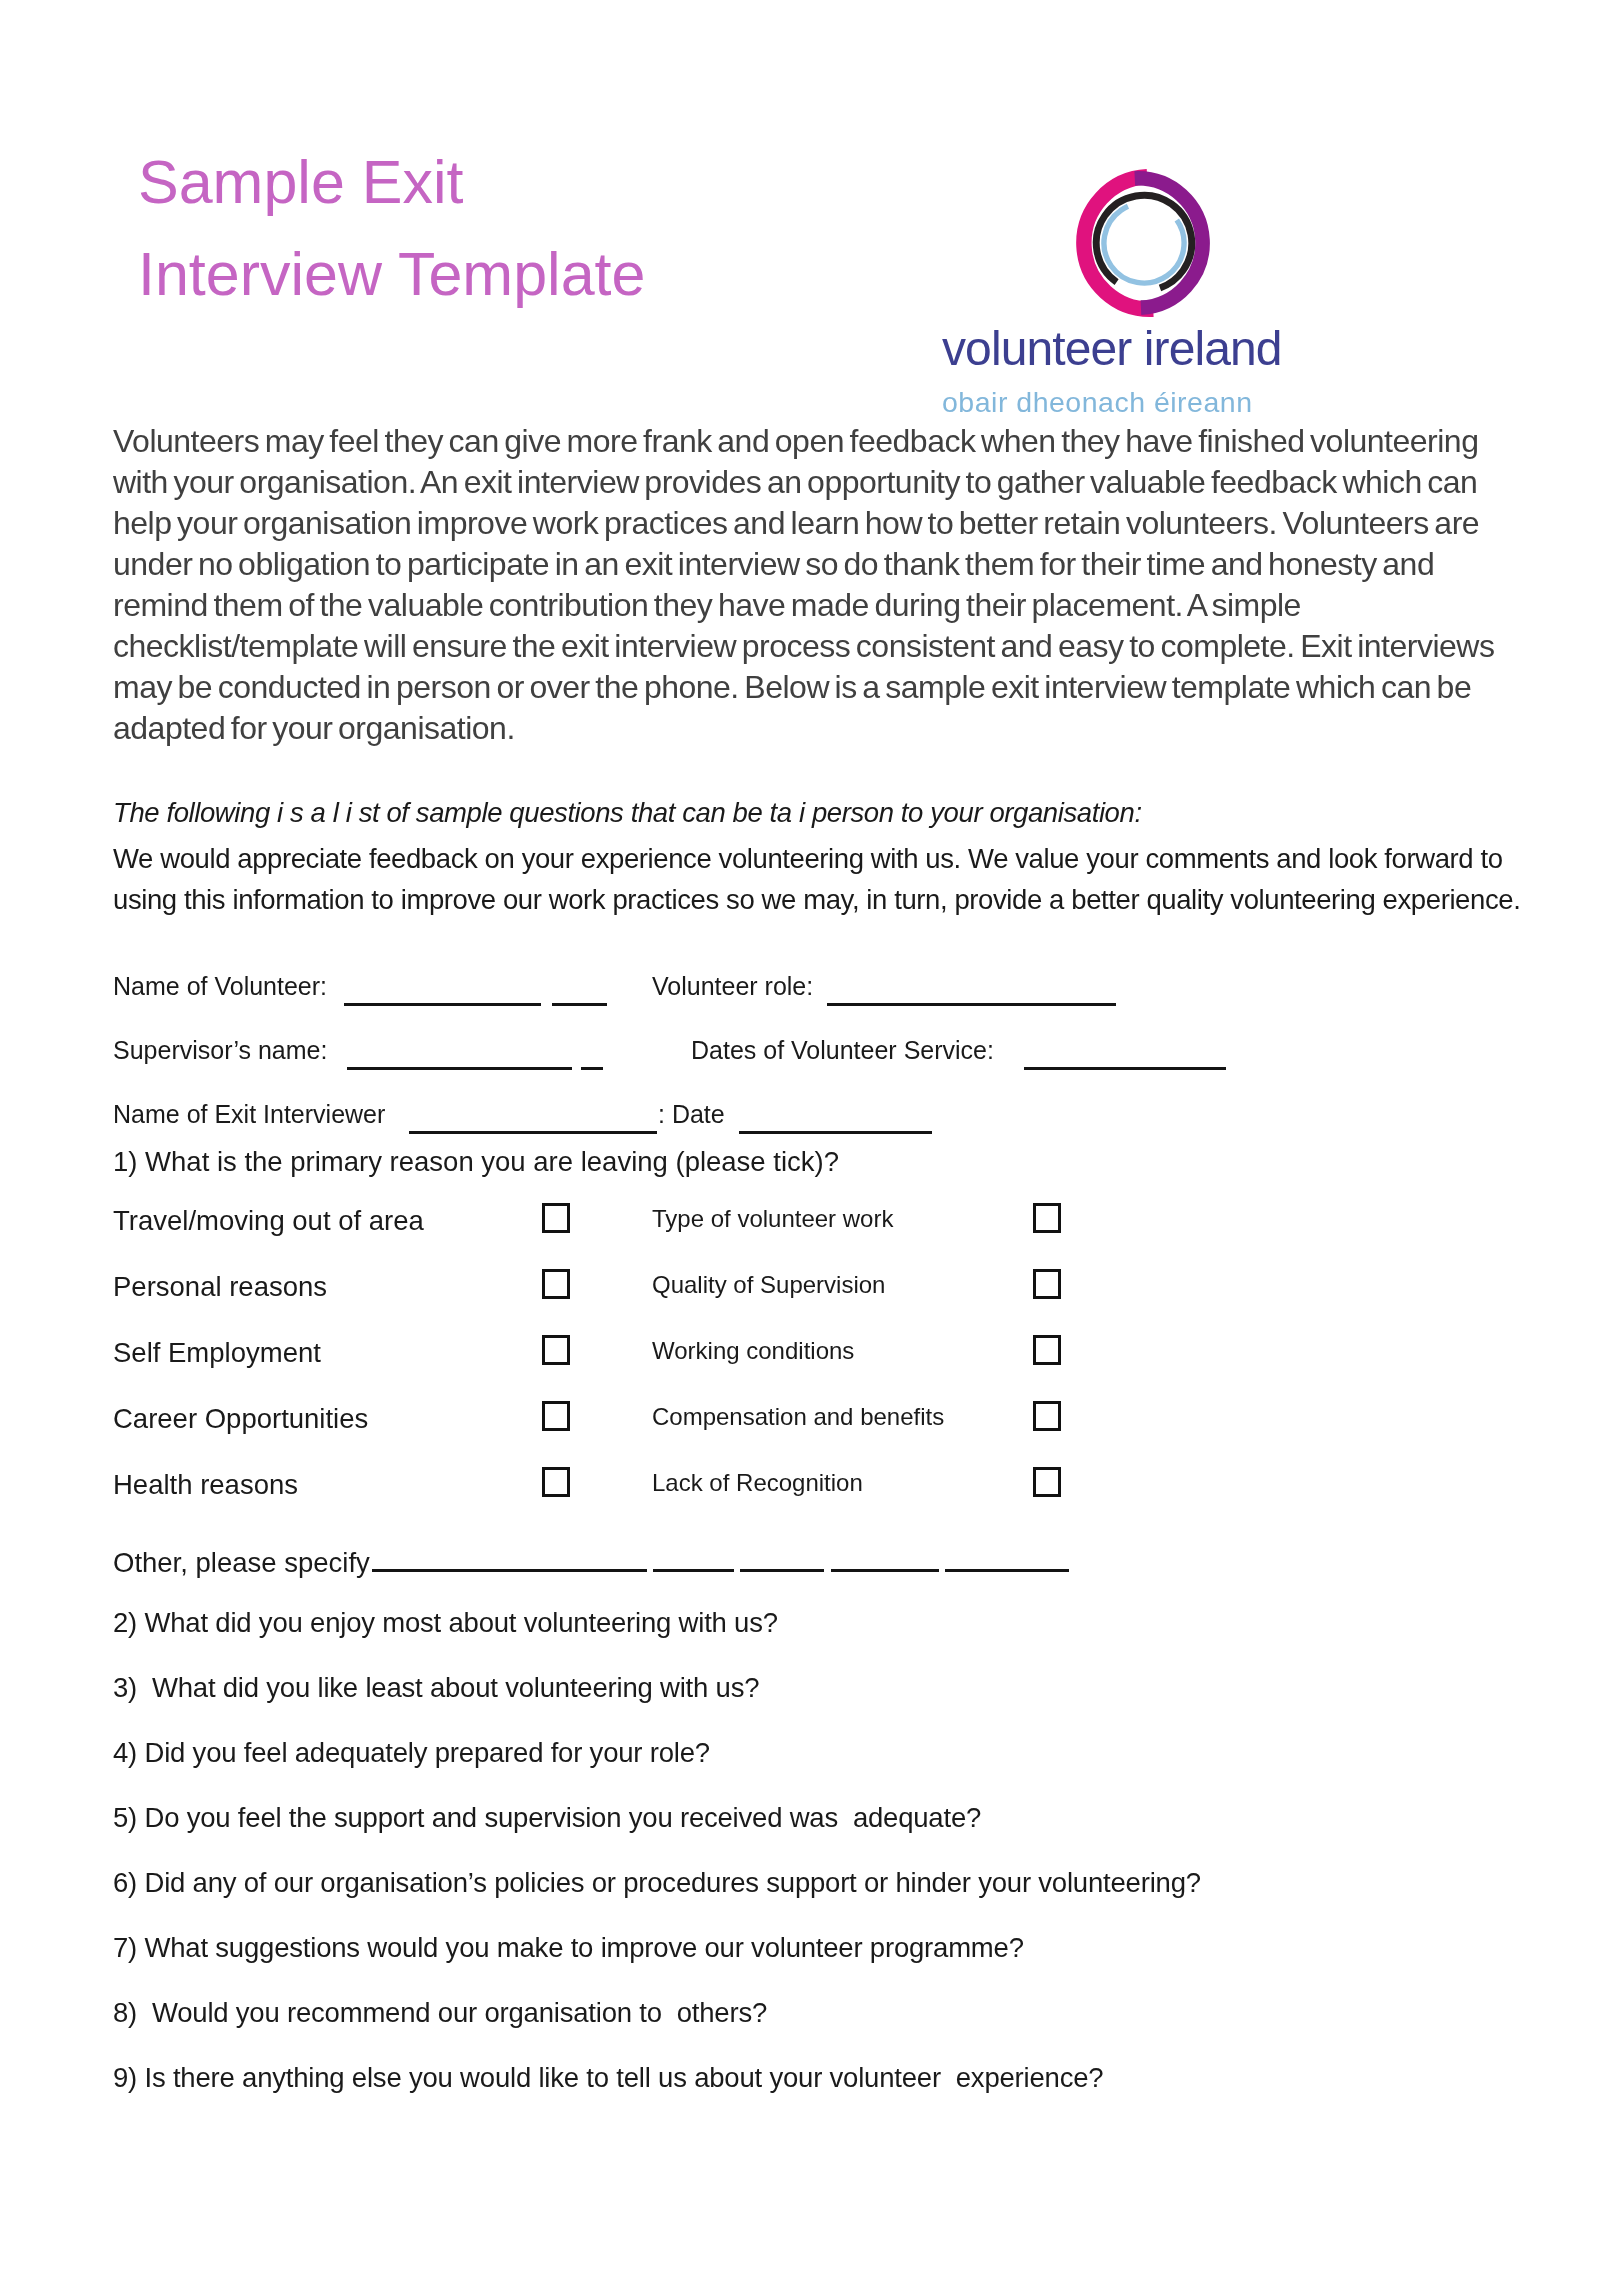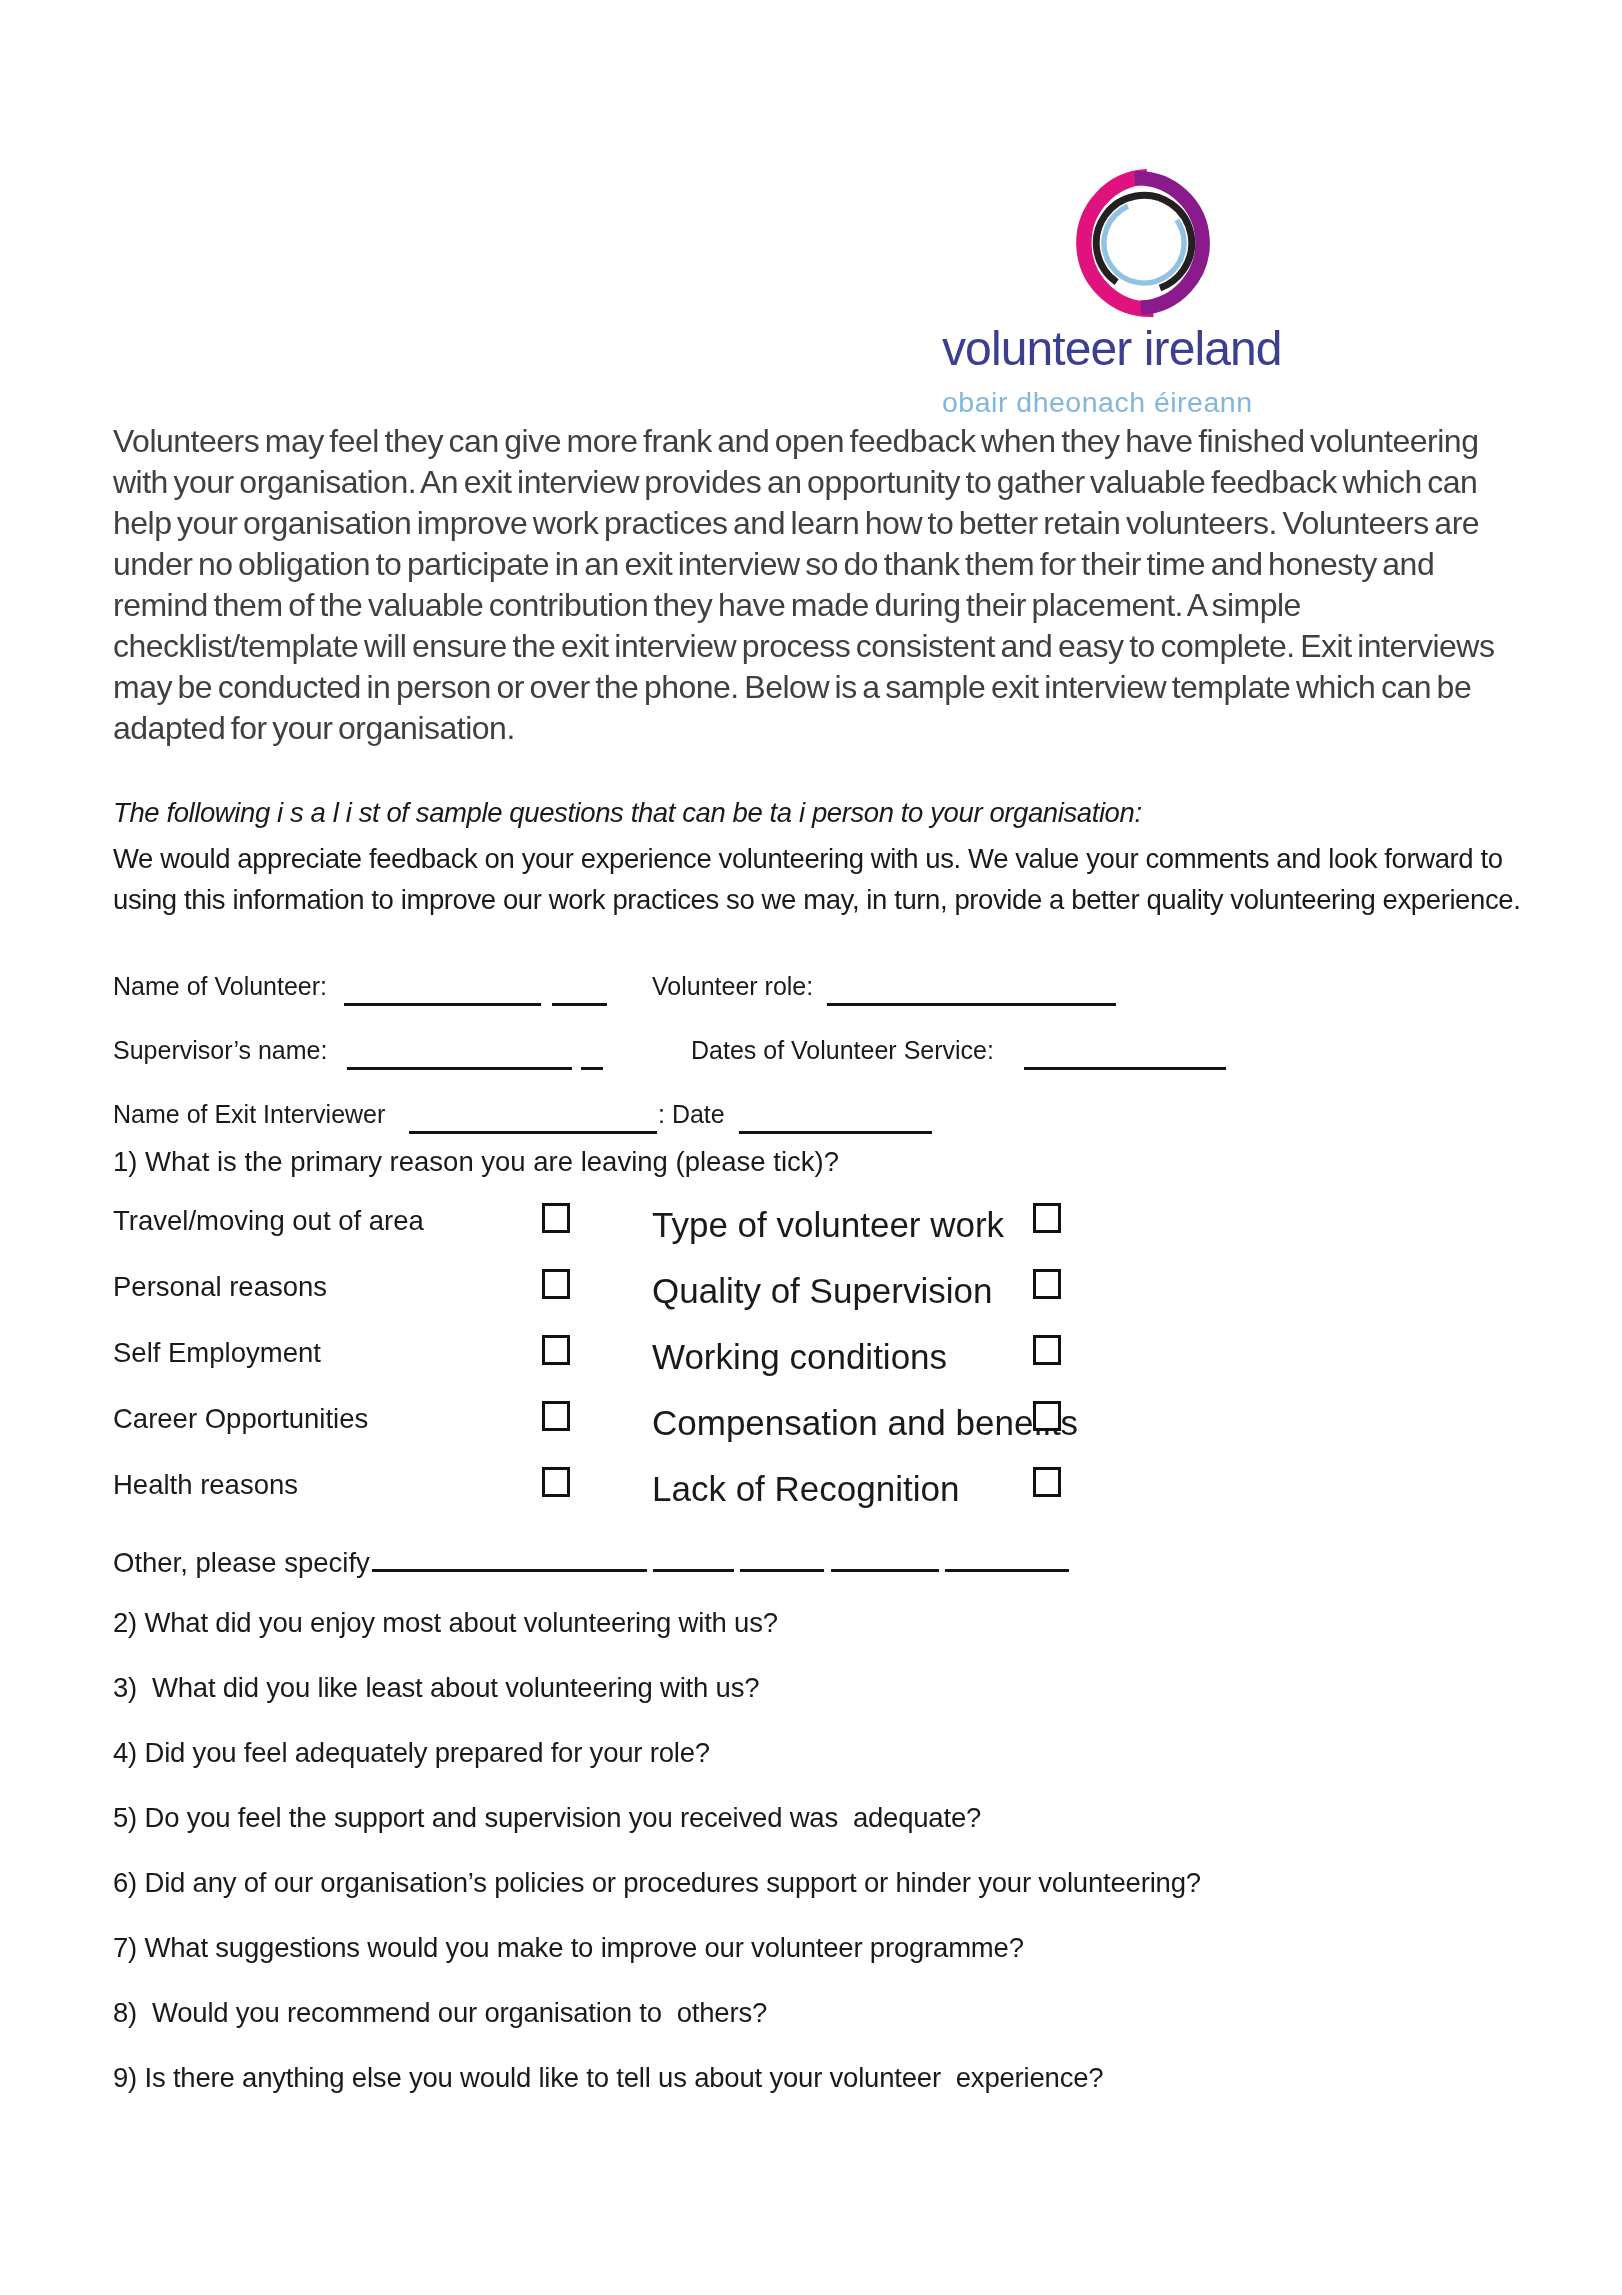--- a/index.html
+++ b/index.html
@@ -33,39 +33,43 @@
   
   .frow { left:113px; width:1396px; height:40px; font-size:25px; }
   .frow .lbl { position:absolute; top:1.8px; white-space:pre; }
   .ul { position:absolute; height:33px; border-bottom:3.7px solid #141414; }
 
   
   .q1 { left:113px; top:1146px; font-size:27.5px; white-space:pre-wrap; }
   .reasons { left:113px; top:1203px; width:1396px; }
   .crow { position:relative; height:66px; }
   .crow .rlbl1 { position:absolute; left:0; top:1.8px; font-size:27.5px; white-space:pre-wrap; }
-  .crow .rlbl2 { position:absolute; left:539px; top:1.8px; font-size:35px; white-space:pre-wrap; }
+  .crow .rlbl2 { position:absolute; left:539px; top:1.8px; font-size:24px; white-space:pre-wrap; }
   .checkbox { position:absolute; top:0; width:22px; height:24px; border:3.7px solid #111111; background:#ffffff; }
   .cb1 { left:429px; }
   .cb2 { left:920px; }
 
   
   .other { left:113px; top:1541px; font-size:27.5px; white-space:nowrap; }
   .oseg { display:inline-block; height:27.5px; border-bottom:3.7px solid #141414; vertical-align:baseline; }
   .oseg + .oseg { margin-left:6.4px; }
 
   
   .qlist { left:113px; top:1607px; width:1478px; }
   .q { height:65px; font-size:27.5px; white-space:pre-wrap; letter-spacing:-0.2px; }
 </style>
 </head>
 <body>
 
 <div class="page">
 
+  <div class="abs title">
+    <div>Sample Exit</div>
+    <div>Interview Template</div>
+  </div>
 
   <div class="abs logo">
     <svg viewBox="0 0 200 200" aria-hidden="true">
       <path d="M 104,14 A 86,86 0 0 0 112,186" fill="none" stroke="#e0127e" stroke-width="20"></path>
       <path d="M 88,16 A 84,84 0 0 1 96,184" fill="none" stroke="#8b1b8d" stroke-width="19"></path>
       <circle cx="100" cy="100" r="62" fill="none" stroke="#242021" stroke-width="9" stroke-dasharray="330 60" transform="rotate(125 100 100)"></circle>
       <circle cx="100" cy="100" r="52" fill="none" stroke="#92c2e2" stroke-width="7" stroke-dasharray="255 72" transform="rotate(-35 100 100)"></circle>
     </svg>
     <div class="logo-name">volunteer ireland</div>
     <div class="logo-tagline">obair dheonach éireann</div>

